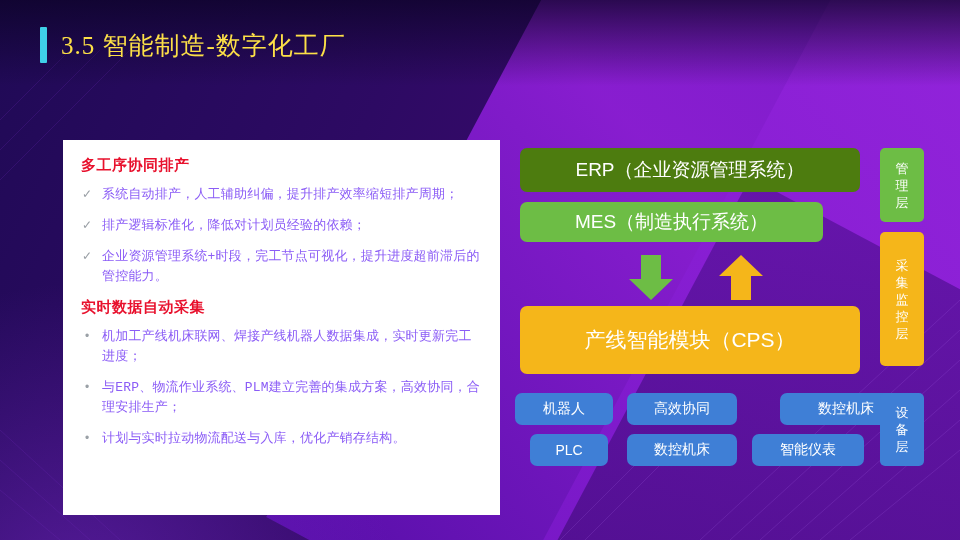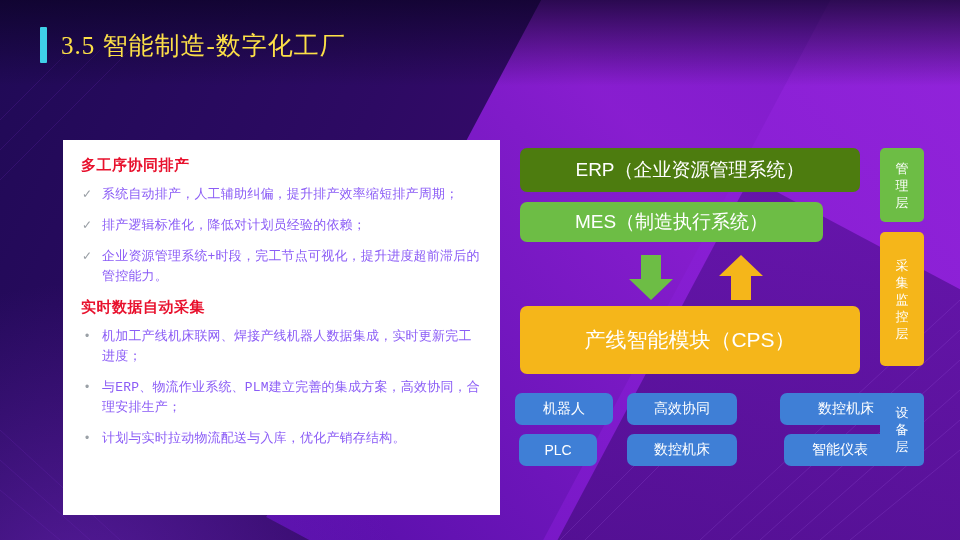--- a/index.html
+++ b/index.html
@@ -159,23 +159,23 @@
     background: #f5b61a; font-size: 21px;
   }
   .small-box {
     height: 32px;
     background: #3f7fd6;
     font-size: 14px;
   }
   .sb1 { left: 515px; top: 393px; width: 98px; }
   .sb2 { left: 627px; top: 393px; width: 110px; }
   .sb3 { left: 780px; top: 393px; width: 132px; }
-  .sb4 { left: 519px; top: 434px; width: 78px; text-align: center; }
+  .sb4 { left: 530px; top: 434px; width: 78px; text-align: center; }
   .sb5 { left: 627px; top: 434px; width: 110px; }
-  .sb6 { left: 784px; top: 434px; width: 112px; }
+  .sb6 { left: 752px; top: 434px; width: 112px; }
 
   
   .vlabel {
     position: absolute;
     box-sizing: border-box;
     display: flex;
     flex-direction: column;
     align-items: center;
     justify-content: center;
     color: #ffffff;

